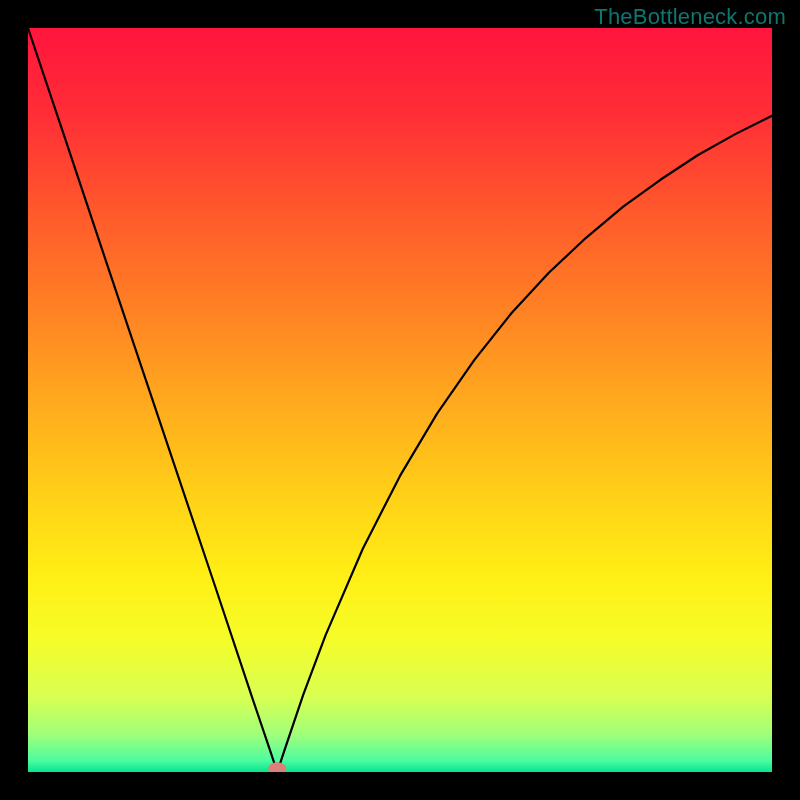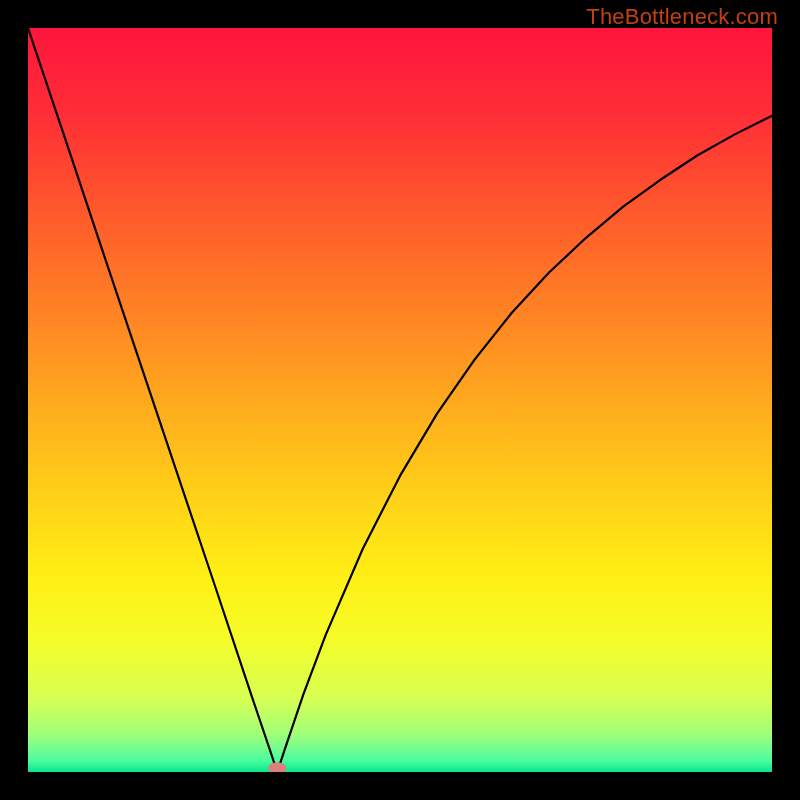--- a/index.html
+++ b/index.html
@@ -24,22 +24,22 @@
     left: 28px;
     width: 744px;
     height: 744px;
   }
   .plot svg {
     display: block;
   }
   .watermark {
     position: absolute;
     top: 4px;
-    right: 22px;
-    color: #c2410c;
+    right: 14px;
+    color: #0f766e;
     font-size: 22px;
     font-weight: 500;
     letter-spacing: 0.2px;
     font-family: Arial, Helvetica, sans-serif;
     user-select: none;
   }
 </style>
 </head>
 <body>
 

